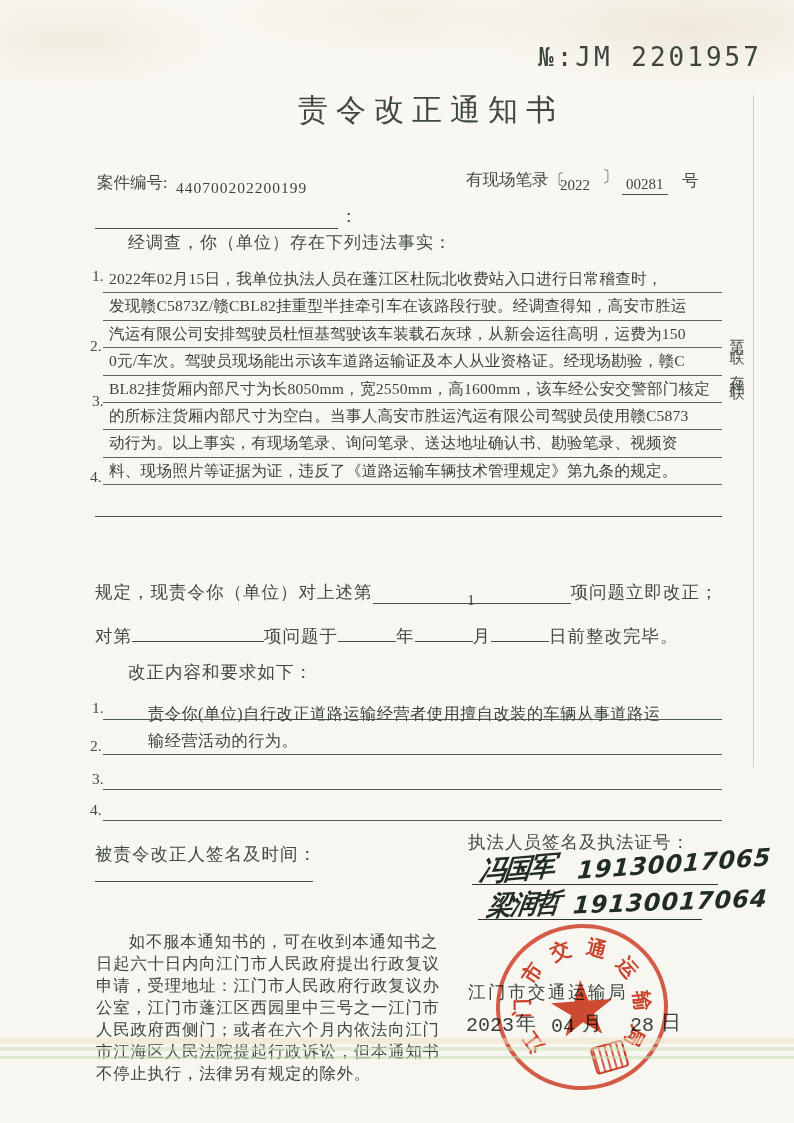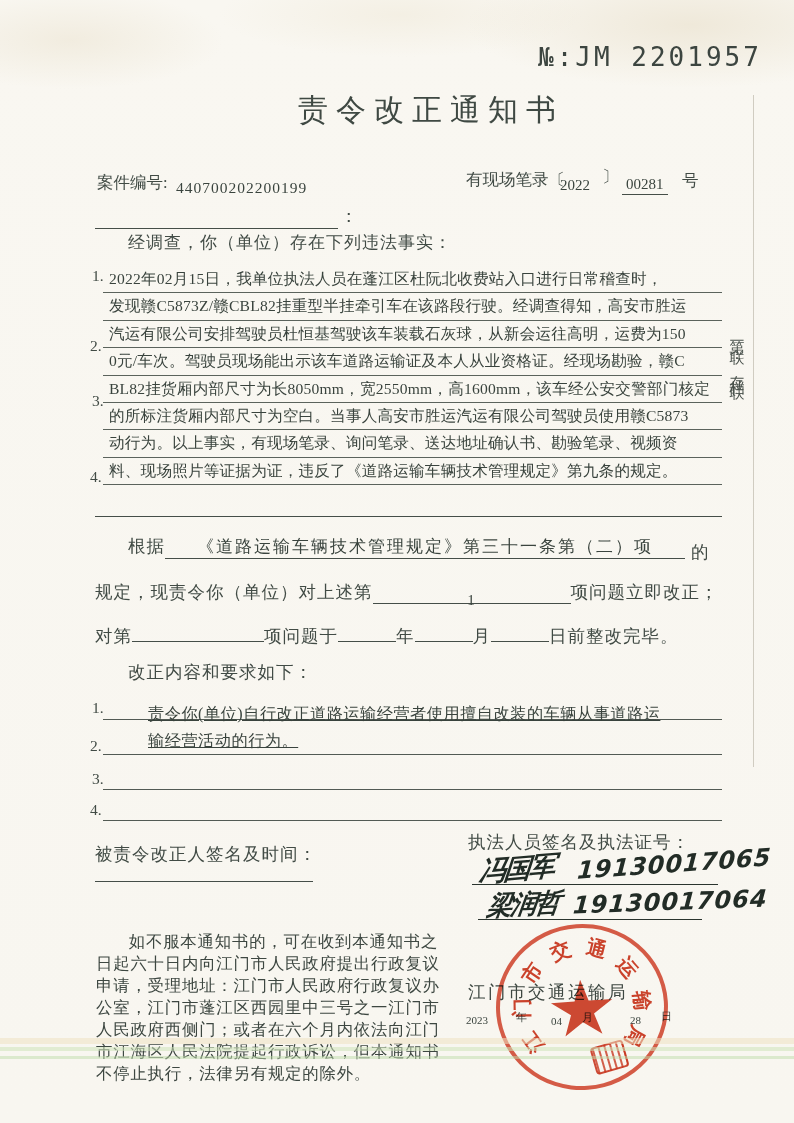--- a/index.html
+++ b/index.html
@@ -46,38 +46,38 @@
   .b2 .blank{display:inline-block;width:198px;border-bottom:1.6px solid #454e48;text-align:center;}
   .b2 .fill{position:relative;top:7px;font-size:15px;color:#3a443e;}
   .b3{left:95px;top:624px;}
   .b3 .blank-a{display:inline-block;width:132px;border-bottom:1.6px solid #454e48;}
   .b3 .blank-b{display:inline-block;width:58px;border-bottom:1.6px solid #454e48;}
   .correction-header{left:128px;top:660px;font-size:17.5px;letter-spacing:1px;}
   .crule{left:103px;width:619px;border-top:1.6px solid rgba(63,73,66,.9);}
   .cr1{top:719px;} .cr2{top:754px;} .cr3{top:789px;} .cr4{top:820px;}
   .cnum{font-size:15.5px;}
   .cn1{left:92px;top:699px;} .cn2{left:90px;top:737px;} .cn3{left:92px;top:770px;} .cn4{left:90px;top:801px;}
-  .ctext{left:148px;top:701px;width:580px;font-size:16.2px;letter-spacing:.5px;line-height:27px;color:#39433d;white-space:nowrap;text-decoration:underline;}
+  .ctext{left:148px;top:701px;width:580px;font-size:16.2px;letter-spacing:.5px;line-height:27px;color:#39433d;white-space:nowrap;}
   
   .sign-left-label{left:95px;top:830px;font-size:17.5px;letter-spacing:1px;margin-top:12px;}
   .sign-right-label{left:468px;top:830px;font-size:17.5px;letter-spacing:1px;}
   .sign-left-line{left:95px;top:881px;width:218px;border-top:1.6px solid #454e48;}
   .sig-line1{left:472px;top:884px;width:246px;border-top:1.8px solid #2a342e;}
   .sig-line2{left:478px;top:919px;width:224px;border-top:1.8px solid #2a342e;}
   .hand{font-family:"DejaVu Sans",sans-serif;font-style:italic;font-weight:600;color:#222c26;}
   .sig-name1{left:479px;top:851px;font-size:27px;transform:rotate(-5deg) skewX(-10deg);letter-spacing:-2px;}
   .sig-no1{left:577px;top:850px;font-size:24px;transform:rotate(-4deg) skewX(-8deg);letter-spacing:1px;}
   .sig-name2{left:487px;top:887px;font-size:26px;transform:rotate(-3deg) skewX(-10deg);letter-spacing:-2px;}
   .sig-no2{left:573px;top:888px;font-size:24px;transform:rotate(-2deg) skewX(-6deg);letter-spacing:1px;}
   
   .appeal{left:96px;top:931px;width:395px;font-size:16.4px;letter-spacing:.8px;line-height:22px;color:#3d4741;}
   .appeal .ln{white-space:nowrap;}
   .appeal .ln.first{text-indent:2em;}
   .authority{left:468px;top:980px;font-size:17.5px;letter-spacing:2.5px;color:#3d4741;}
-  .dt{font-size:11px;color:#3d4741;}
+  .dt{font-size:20px;color:#3d4741;font-family:Liberation Mono, monospace;}
   .d-year{left:466px;top:1014px;color:#39433d;}
   .d-year-l{left:516px;top:1010px;}
   .d-month{left:551px;top:1015px;color:#39433d;}
   .d-month-l{left:582px;top:1010px;}
   .d-day{left:630px;top:1014px;color:#39433d;}
   .d-day-l{left:661px;top:1009px;}
   
   .seal{left:496px;top:924px;width:164px;height:158px;border:4px solid rgba(212,66,42,.85);border-radius:50%;
         mix-blend-mode:multiply;transform:rotate(-4deg);}
   .seal-star{position:absolute;left:50%;top:52%;width:64px;height:61px;transform:translate(-50%,-50%);
@@ -133,25 +133,20 @@
     <div class="fact-line">发现赣C5873Z/赣CBL82挂重型半挂牵引车在该路段行驶。经调查得知，高安市胜运</div>
     <div class="fact-line">汽运有限公司安排驾驶员杜恒基驾驶该车装载石灰球，从新会运往高明，运费为150</div>
     <div class="fact-line">0元/车次。驾驶员现场能出示该车道路运输证及本人从业资格证。经现场勘验，赣C</div>
     <div class="fact-line">BL82挂货厢内部尺寸为长8050mm，宽2550mm，高1600mm，该车经公安交警部门核定</div>
     <div class="fact-line">的所标注货厢内部尺寸为空白。当事人高安市胜运汽运有限公司驾驶员使用赣C5873</div>
     <div class="fact-line">动行为。以上事实，有现场笔录、询问笔录、送达地址确认书、勘验笔录、视频资</div>
     <div class="fact-line">料、现场照片等证据为证，违反了《道路运输车辆技术管理规定》第九条的规定。</div>
   </div>
   <div class="abs sep-line"></div>
 
-  <div class="abs basis-row b1">
-    <span>根据</span>
-    <span class="blank">《道路运输车辆技术管理规定》第三十一条第（二）项</span>
-    <span class="tail">的</span>
-  </div>
   <div class="abs basis-row b2">
     <span>规定，现责令你（单位）对上述第</span>
     <span class="blank"><span class="fill">1</span></span>
     <span>项问题立即改正；</span>
   </div>
   <div class="abs basis-row b3">
     <span>对第</span>
     <span class="blank-a"></span>
     <span>项问题于</span>
     <span class="blank-b"></span>

